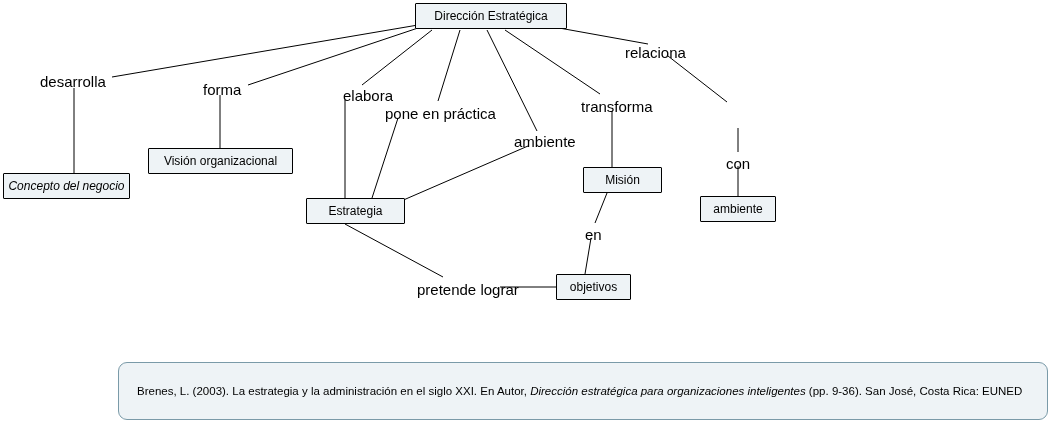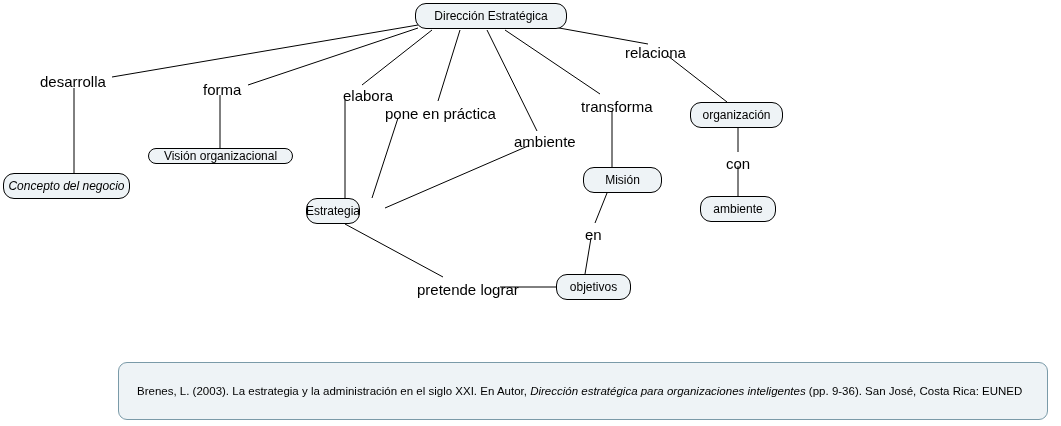--- a/index.html
+++ b/index.html
@@ -24,21 +24,21 @@
     top: 0;
     width: 1061px;
     height: 426px;
     pointer-events: none;
   }
   .node {
     position: absolute;
     box-sizing: border-box;
     background: #eef3f6;
     border: 1px solid #000000;
-    border-radius: 11px;
+    border-radius: 1px;
     font-size: 12px;
     line-height: 1;
     color: #000000;
     display: flex;
     align-items: center;
     justify-content: center;
     white-space: nowrap;
     padding: 0 9px;
   }
   .edge-label {
@@ -109,35 +109,32 @@
   </svg>
 
   <div class="node" style="left:415px; top:3px; width:152px; height:26px;">
     <span>Dirección Estratégica</span>
   </div>
 
   <div class="node" style="left:3px; top:173px; width:127px; height:26px;font-style:italic;">
     <span>Concepto del negocio</span>
   </div>
 
-  <div class="node" style="left:148px; top:148px; width:145px; height:16px;">
+  <div class="node" style="left:148px; top:148px; width:145px; height:26px;">
     <span>Visión organizacional</span>
   </div>
 
-  <div class="node" style="left:306px; top:198px; width:54px; height:26px;">
+  <div class="node" style="left:306px; top:198px; width:99px; height:26px;">
     <span>Estrategia</span>
   </div>
 
   <div class="node" style="left:583px; top:167px; width:79px; height:26px;">
     <span>Misión</span>
   </div>
 
-  <div class="node" style="left:690px; top:102px; width:93px; height:26px;">
-    <span>organización</span>
-  </div>
 
   <div class="node" style="left:556px; top:274px; width:75px; height:26px;">
     <span>objetivos</span>
   </div>
 
   <div class="node" style="left:700px; top:196px; width:76px; height:26px;">
     <span>ambiente</span>
   </div>
 
   <div class="edge-label" style="left:40px; top:74px;">desarrolla</div>

